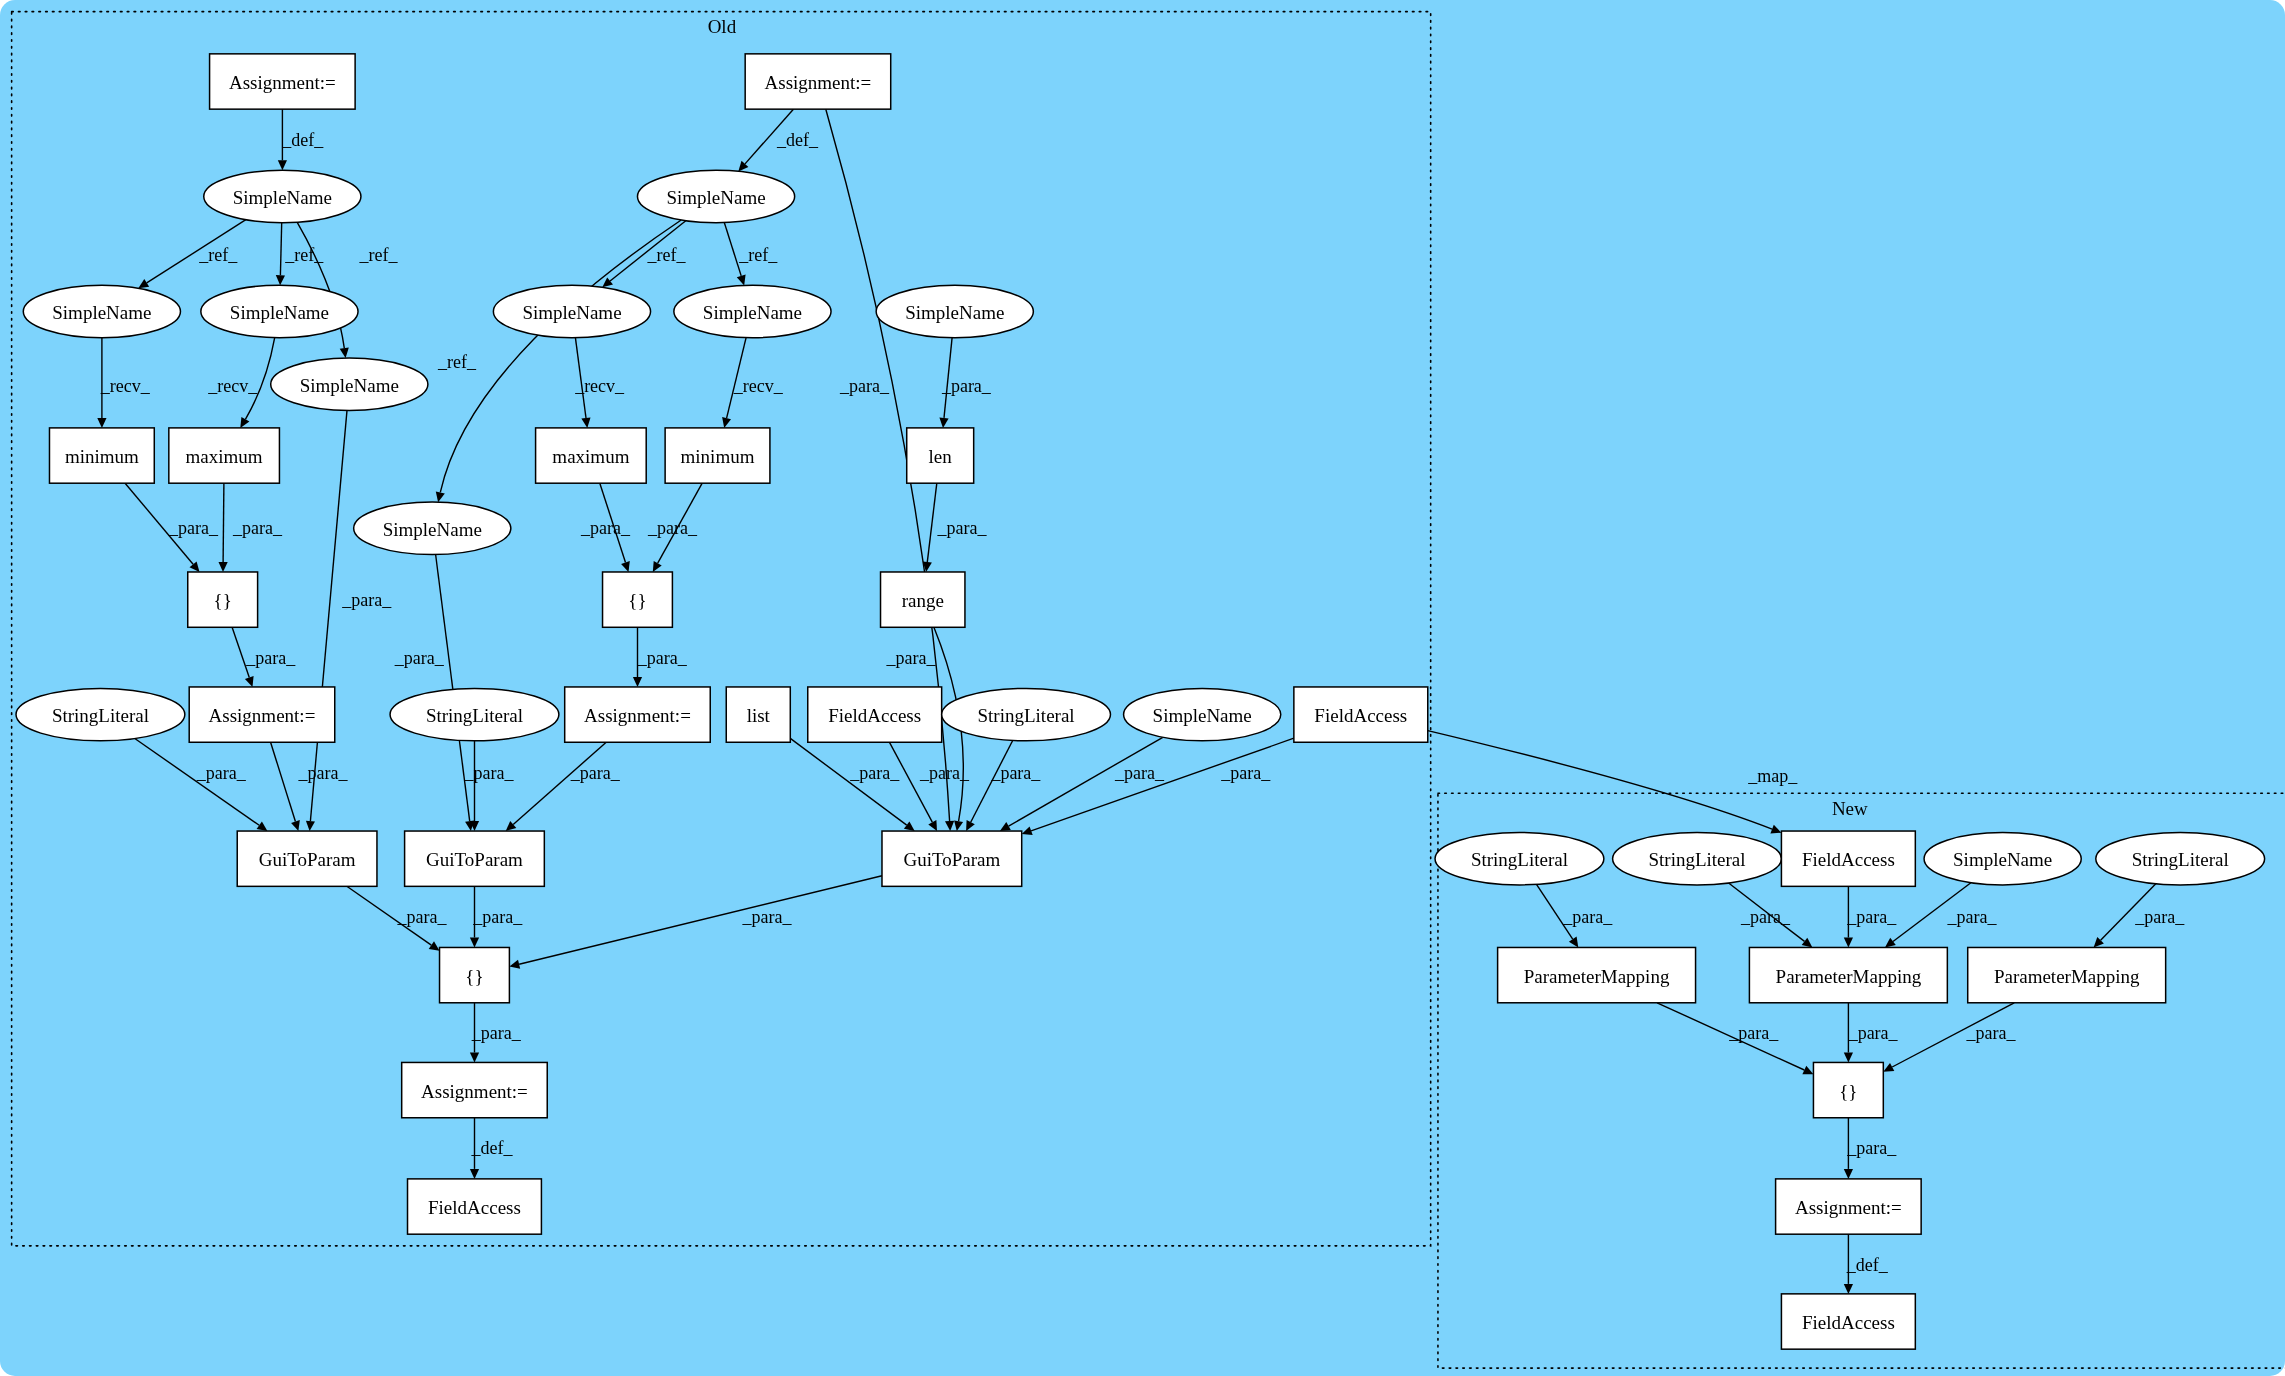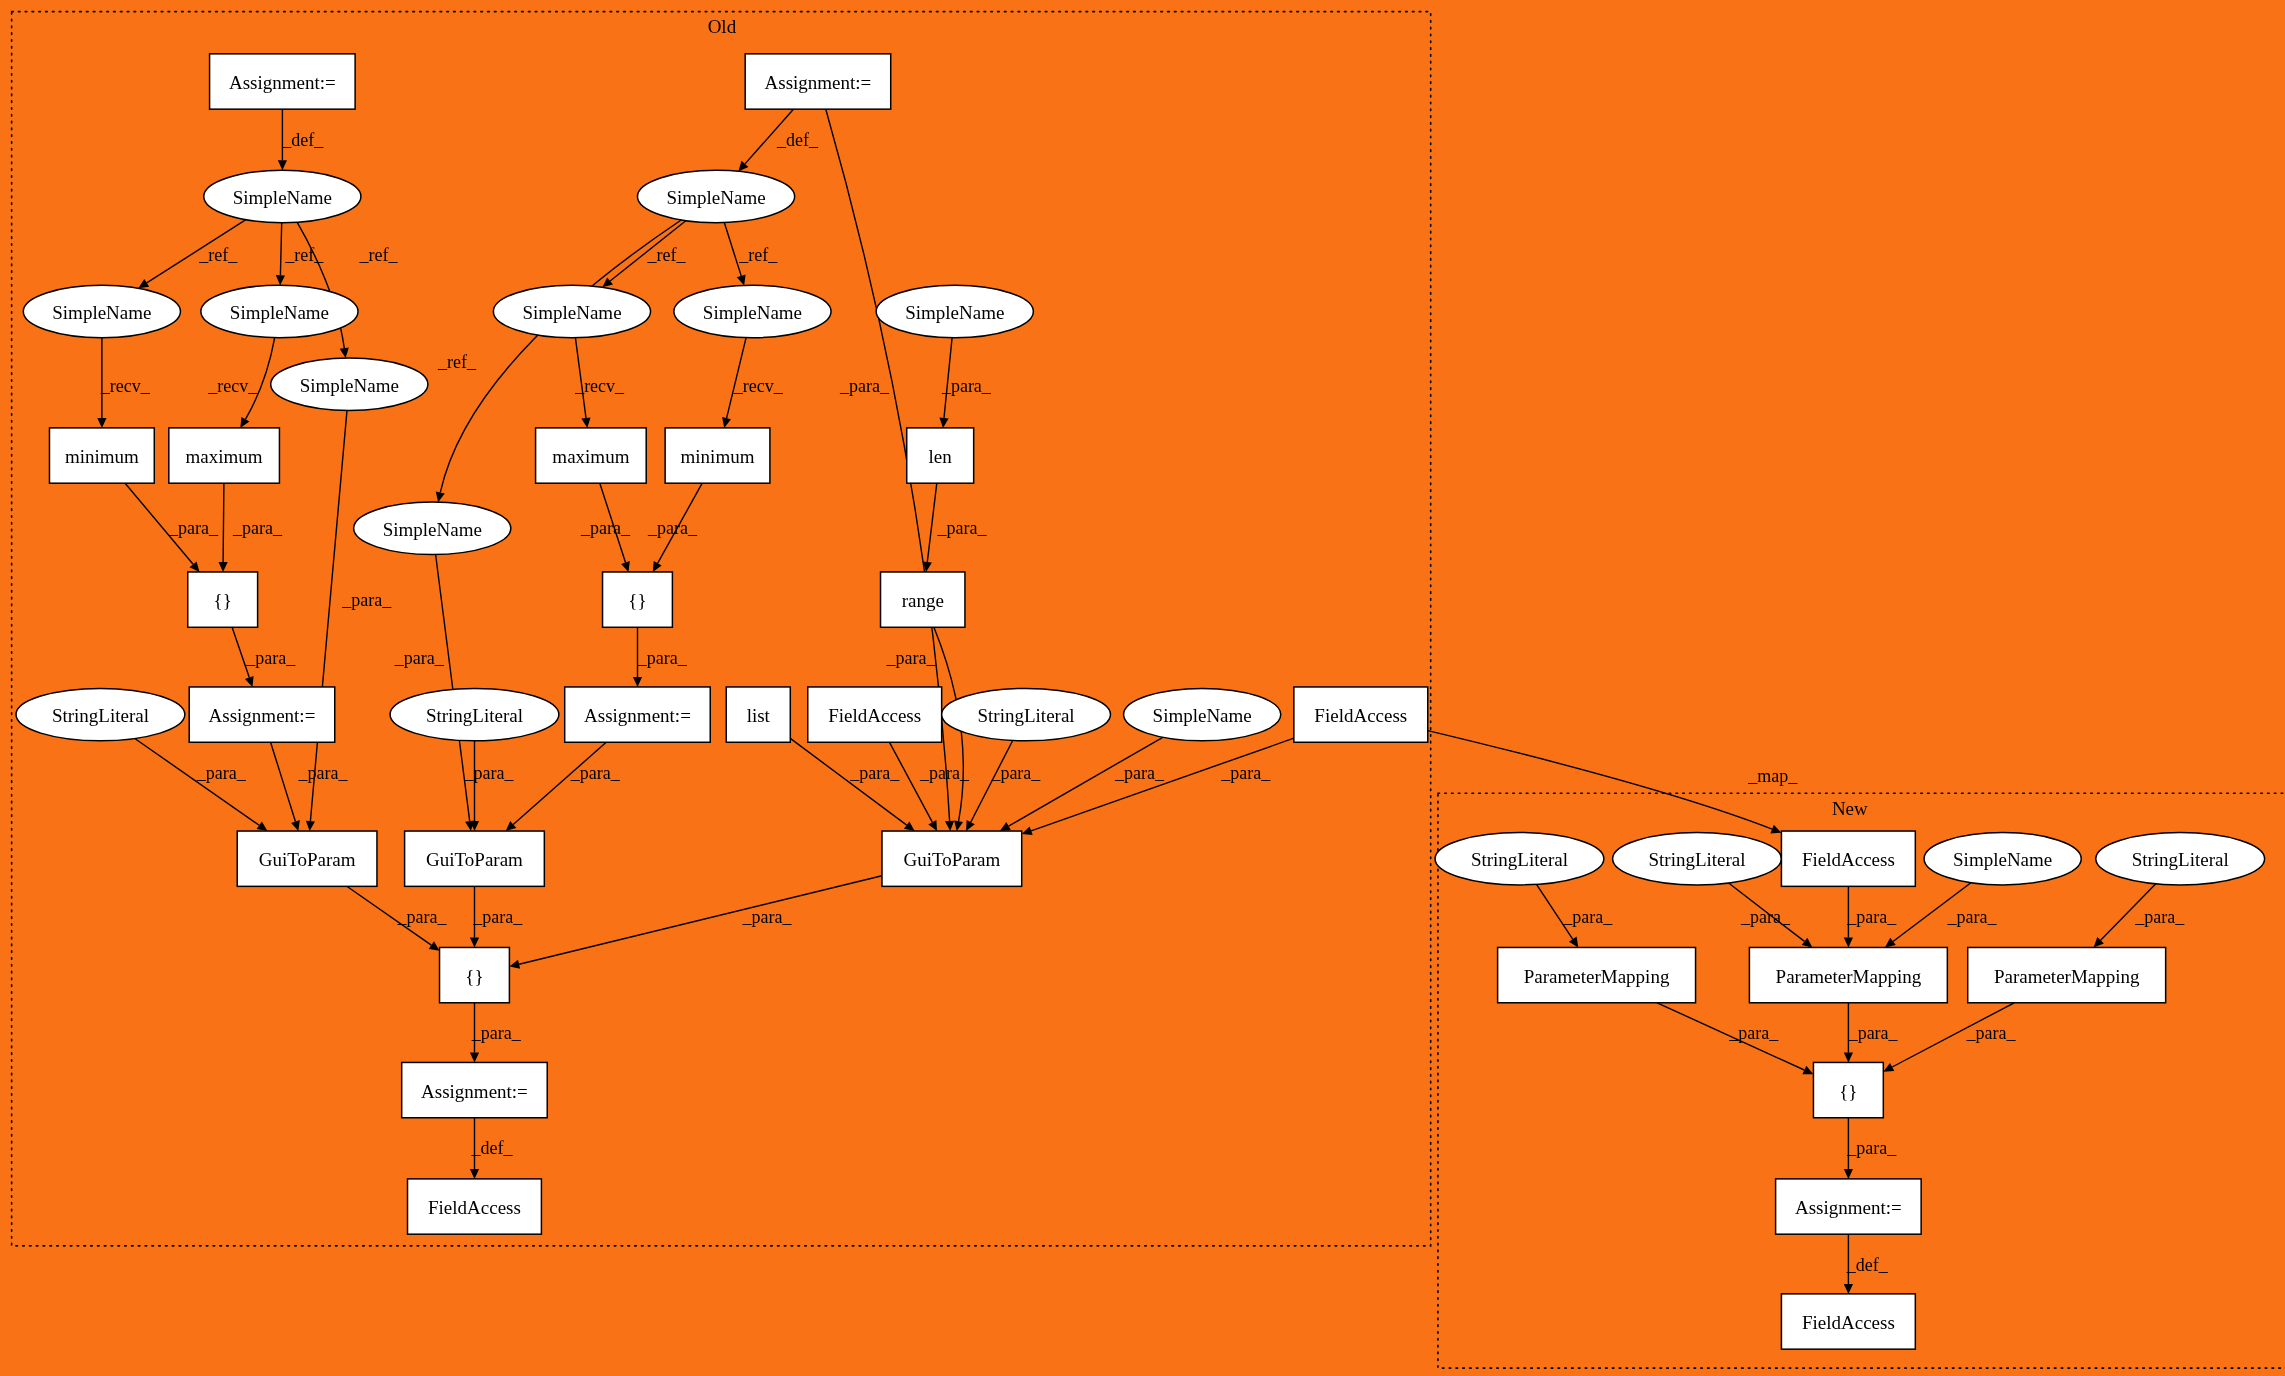--- a/index.html
+++ b/index.html
@@ -7,21 +7,22 @@
     padding: 0;
     background: #ffffff;
   }
   body {
     font-family: "Liberation Serif", "DejaVu Serif", serif;
   }
   #graph-root {
     position: relative;
     width: 2285px;
     height: 1376px;
-    background: #f97316;
+    background: #7dd3fc;
+    border-radius: 15px;
   }
   svg#graph-canvas {
     display: block;
     width: 2285px;
     height: 1376px;
   }
   .cluster-box {
     fill: none;
     stroke: #000000;
     stroke-width: 1.6;

